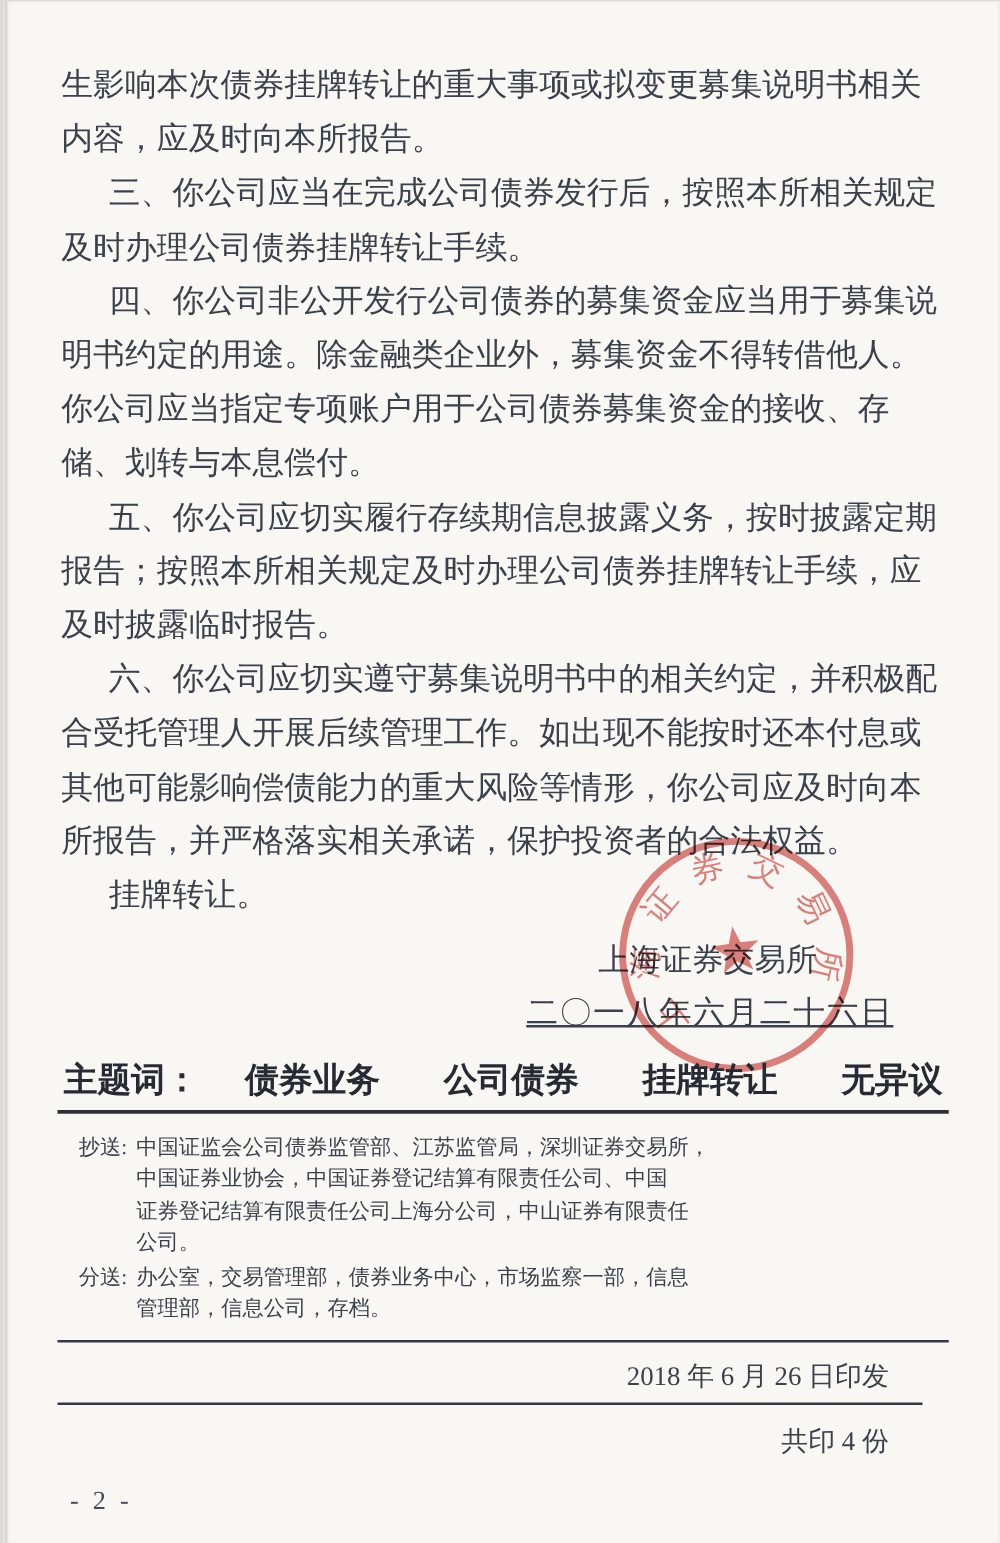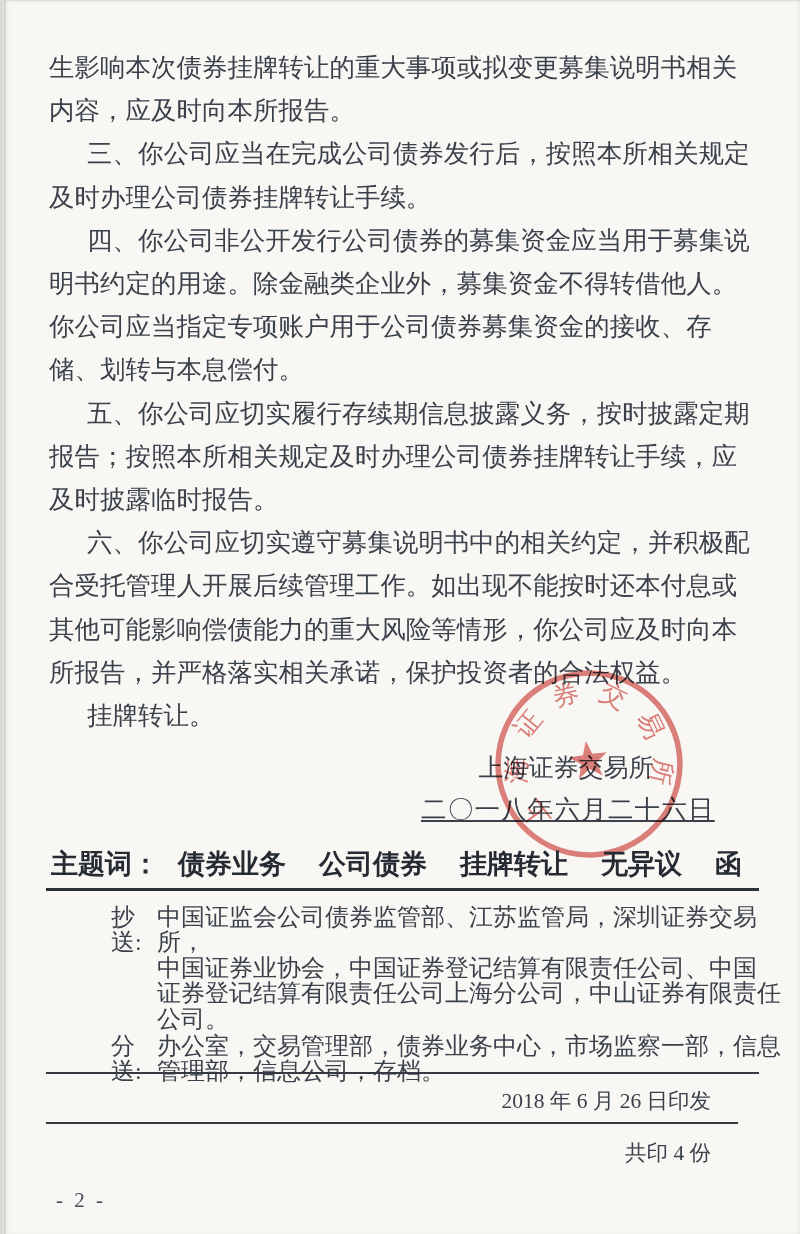--- a/index.html
+++ b/index.html
@@ -31,32 +31,32 @@
     text-align:left;font-size:25.5px;letter-spacing:1.2px;text-decoration:underline;
   }
   .stamp{
     position:absolute;left:487px;top:662px;width:202px;height:202px;
     transform:rotate(-8deg);
     opacity:.8;
     mix-blend-mode:multiply;
   }
   .subject-row{
     position:absolute;left:50px;top:845px;width:710px;
-    display:flex;align-items:baseline;gap:33px;
+    display:flex;align-items:baseline;gap:51px;
     font-size:27px;font-weight:bold;color:#262b33;
     white-space:nowrap;
   }
   .subject-row .subject-label{margin-right:-14px;}
   .rule{position:absolute;background:#343942;}
   .rule-1{left:45px;top:887px;width:713px;height:3px;background:#2b3037;}
   .rule-2{left:45px;top:1071px;width:713px;height:2px;}
   .rule-3{left:45px;top:1121px;width:692px;height:2px;}
   .cc-block{
     position:absolute;left:62px;top:904px;width:684px;
-    font-size:24px;line-height:25.4px;margin-left:48px;
+    font-size:17px;line-height:25.4px;
   }
   .cc-row{display:flex;}
   .cc-row + .cc-row{margin-top:2px;}
   .cc-label{flex:0 0 46px;}
   .cc-text{flex:1;white-space:pre-line;}
   .footer-office{position:absolute;left:77px;top:1085px;font-size:21.5px;letter-spacing:.5px;}
   .footer-date{position:absolute;right:90px;top:1085px;font-size:21.5px;}
   .copies{position:absolute;right:90px;top:1137px;font-size:21.5px;}
   .page-number{position:absolute;left:55px;top:1187px;font-size:21px;letter-spacing:3px;color:#464c56;}
   .seal-text{

